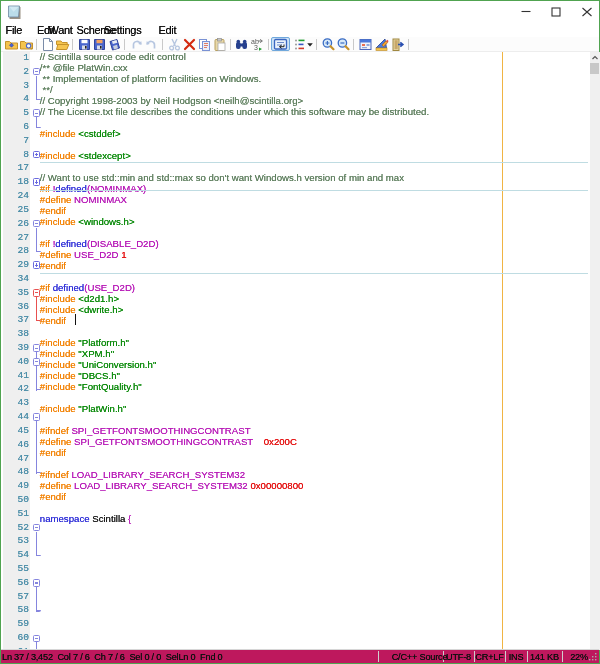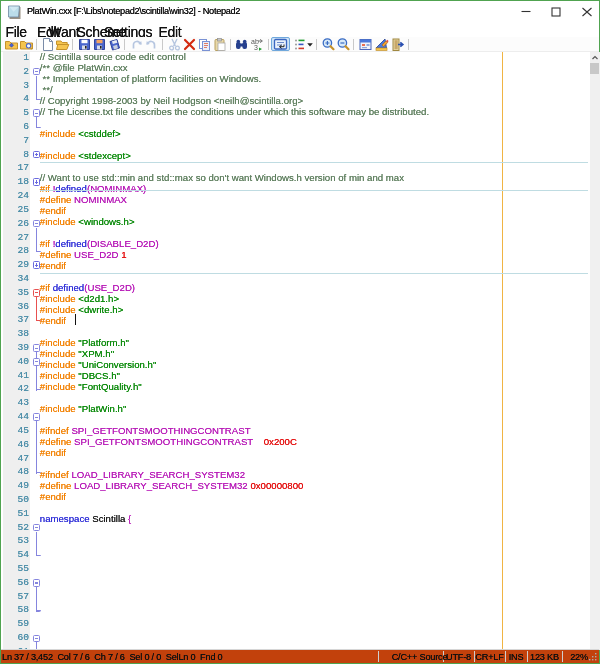--- a/index.html
+++ b/index.html
@@ -2,21 +2,21 @@
 <html><head><meta charset="utf-8"><style>
 * { margin:0; padding:0; box-sizing:border-box; }
 html,body { width:600px; height:664px; }
 body { font-family:"Liberation Sans", sans-serif; position:relative;
   background:#fff; overflow:hidden; }
 #win { position:absolute; inset:0; border:1.5px solid #50A350; background:#fff; }
 #title { position:absolute; left:0; top:0; right:0; height:21px; background:#fff; }
 #title .txt { position:absolute; left:26px; top:5px; font-size:9.2px; letter-spacing:-0.32px; color:#101010; }
 #nicon { position:absolute; left:6px; top:3.5px; }
 .wb { position:absolute; top:0; height:21px; width:30px; }
-#menu { position:absolute; left:0; top:21px; right:0; height:14.5px; background:#fff; font-size:14px; letter-spacing:-0.3px; color:#101010; }
+#menu { position:absolute; left:0; top:21px; right:0; height:14.5px; background:#fff; font-size:11px; letter-spacing:-0.3px; color:#101010; }
 #menu span { position:absolute; top:2px; }
 #menu, #title .txt, #status { text-shadow:0 0 0.35px currentColor; }
 #tbar { position:absolute; left:0; top:35.5px; right:0; height:15.5px; background:#FCFCFC; border-bottom:1px solid #EDEDED; }
 .ti { position:absolute; }
 .tsep { position:absolute; top:2px; width:1px; height:11.5px; background:#C9C9C9; }
 .wwbtn { position:absolute; left:270px; top:0.2px; width:18.6px; height:14.6px;
   background:#CDE3F7; border:1px solid #70A8DC; border-radius:2px; }
 #editor { position:absolute; left:1.5px; top:51px; width:597px; height:598.4px; background:#fff; overflow:hidden; }
 #gutter { position:absolute; left:0.5px; top:0; width:27px; height:598.4px; background:#EFEFEF; }
 #nums { position:absolute; left:0; top:-1.06px; width:26.5px; text-align:right;
@@ -34,35 +34,34 @@
   border-radius:1.5px; background:#fff; z-index:3; }
 .fh { position:absolute; left:1px; right:1px; top:50%; margin-top:-0.6px; height:1.2px; display:block; }
 .fv { position:absolute; top:1px; bottom:1px; left:50%; margin-left:-0.6px; width:1.2px; display:block; }
 .fline { position:absolute; width:1.5px; }
 .ffoot { position:absolute; width:5px; height:1.4px; border-radius:0 0 2px 0; }
 .cline { position:absolute; left:37.2px; width:548px; height:1px; background:#BFDCE2; }
 #edge { position:absolute; left:499.7px; top:0; width:1px; height:598.4px; background:#F0B443; }
 #caret { position:absolute; left:72.0px; width:1.5px; height:10.5px; background:#111; }
 #sbar { position:absolute; right:0; top:0; width:10px; height:598.4px; background:#F0F0F0; }
 #sthumb { position:absolute; right:0.5px; top:11px; width:9px; height:11px; background:#C8C8C8; }
-#status { position:absolute; left:0; right:0; bottom:0; height:14.2px; background:#c2410c;
+#status { position:absolute; left:0; right:0; bottom:0; height:14.2px; background:#be185d;
   border-top:1px solid #D6D6D6; font-size:9.2px; letter-spacing:-0.22px; color:#101010;padding-left:17px; }
 #status .lt { position:absolute; left:1px; top:2.2px; }
 .ssep { position:absolute; top:1.5px; width:1px; height:11px; background:#CFCFCF; }
 .scell { position:absolute; top:2.2px; text-align:center; }
 </style></head>
 <body>
 <div id="win">
  <div id="title">
   <svg id="nicon" width="15" height="16" viewBox="0 0 15 16">
     <rect x="2.5" y="2" width="11" height="12" fill="#9a9284"></rect>
     <path d="M1.5 1 h11 l-1 11 h-10z" fill="#BBDDE9" stroke="#6d86a0" stroke-width="0.8"></path>
     <path d="M2.2 1.6 l9.4 0.2 -5 5z" fill="#d7ecf4" opacity="0.8"></path>
   </svg>
-  <span class="txt">PlatWin.cxx [F:\Libs\notepad2\scintilla\win32] - Notepad2</span>
   <svg class="wb" style="left:510px" width="30" height="21">
         <path d="M10.5 10.5 h9" stroke="#333" stroke-width="1.1"></path>
       </svg>
   <svg class="wb" style="left:540px" width="30" height="21">
         <rect x="11" y="7" width="8" height="8" fill="none" stroke="#333" stroke-width="1.1"></rect>
       </svg>
   <svg class="wb" style="left:570px" width="30" height="21">
         <path d="M11.5 7 l9 8 m0 -8 l-9 8" stroke="#333" stroke-width="1.1"></path>
       </svg>
  </div>
@@ -370,21 +369,21 @@
   <div class="ssep" style="left:376.7px"></div>
   <div class="ssep" style="left:442.1px"></div>
   <div class="ssep" style="left:473px"></div>
   <div class="ssep" style="left:503.6px"></div>
   <div class="ssep" style="left:526.3px"></div>
   <div class="ssep" style="left:561px"></div>
   <span class="scell" style="left:386px;width:65px">C/C++ Source</span>
   <span class="scell" style="left:442px;width:31px">UTF-8</span>
   <span class="scell" style="left:473px;width:31px">CR+LF</span>
   <span class="scell" style="left:504px;width:22px">INS</span>
-  <span class="scell" style="left:526px;width:35px">123 KB</span>
+  <span class="scell" style="left:526px;width:35px">141 KB</span>
   <span class="scell" style="left:561px;width:34px">22%</span>
   <svg style="position:absolute;right:2px;bottom:2px" width="8" height="8">
         <g fill="#AAA">
           <rect x="6" y="0" width="1.4" height="1.4"></rect>
           <rect x="3" y="3" width="1.4" height="1.4"></rect>
           <rect x="6" y="3" width="1.4" height="1.4"></rect>
           <rect x="0" y="6" width="1.4" height="1.4"></rect>
           <rect x="3" y="6" width="1.4" height="1.4"></rect>
           <rect x="6" y="6" width="1.4" height="1.4"></rect>
         </g>

